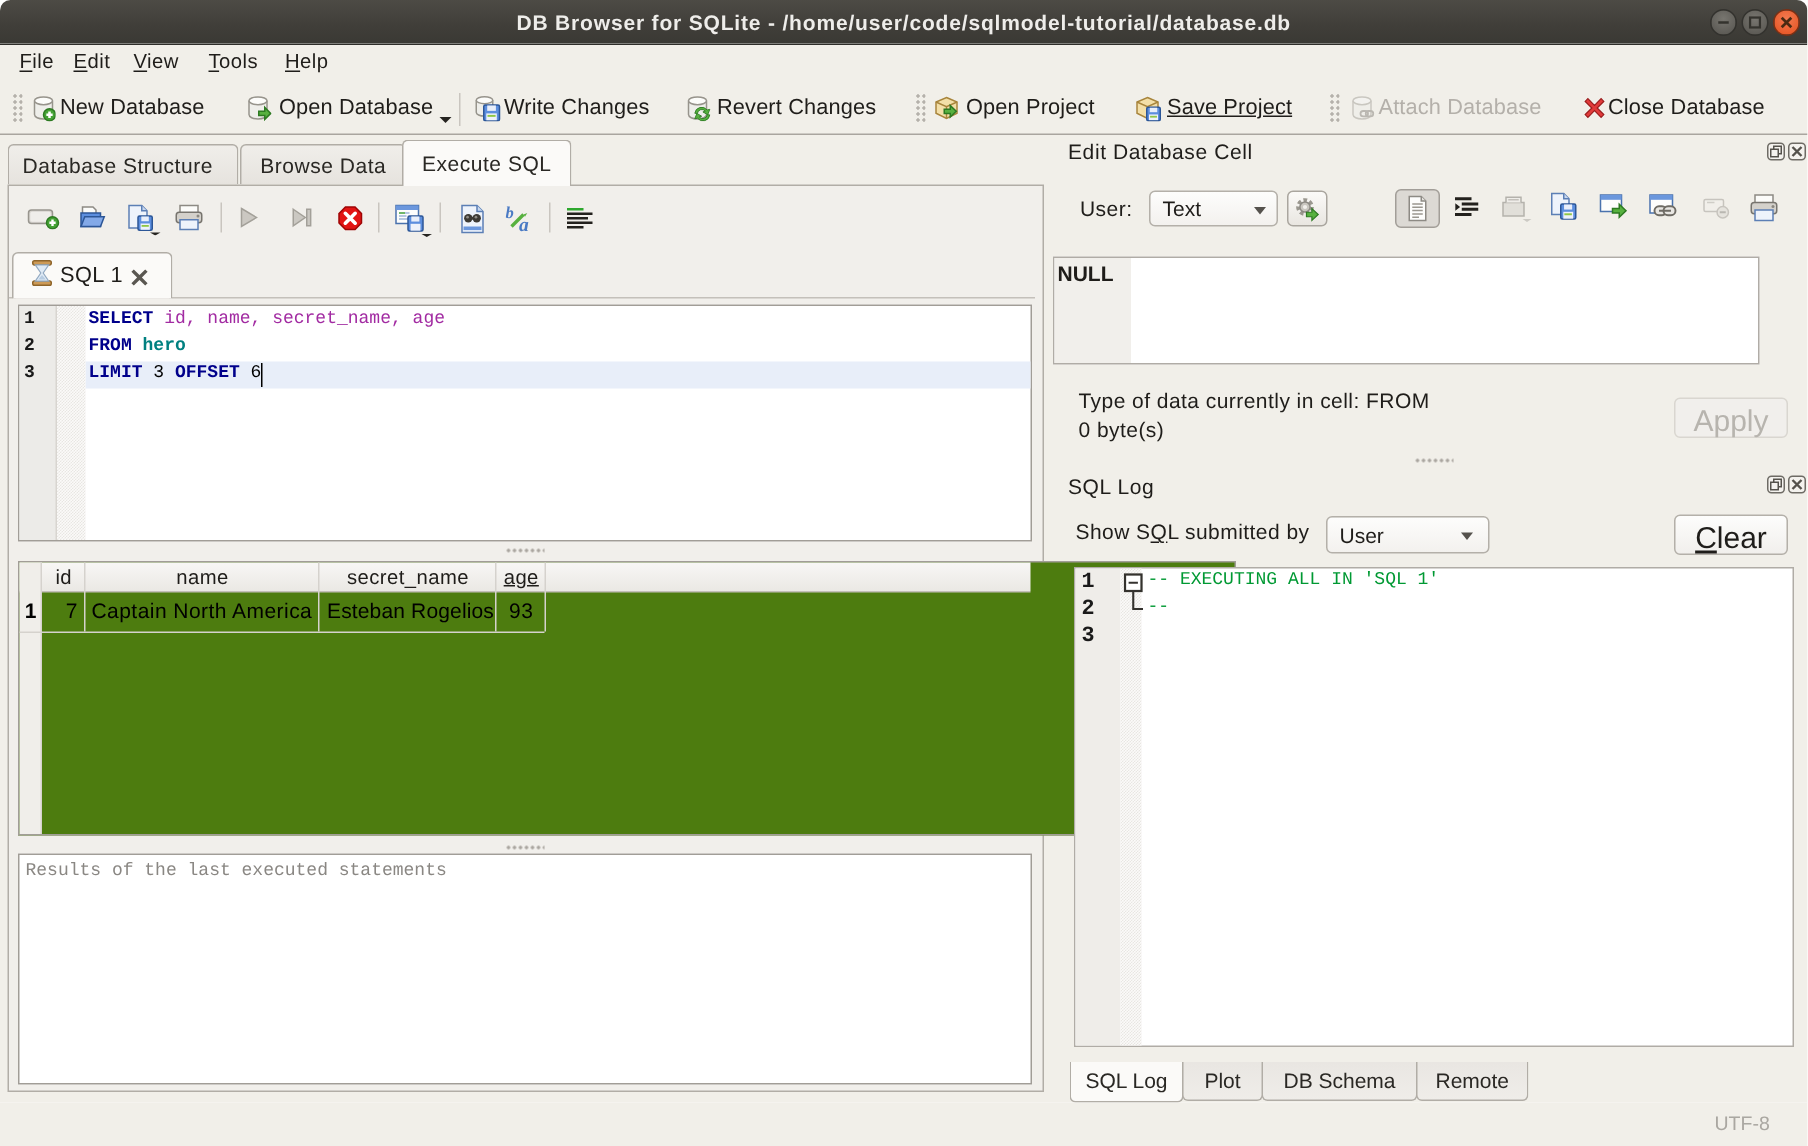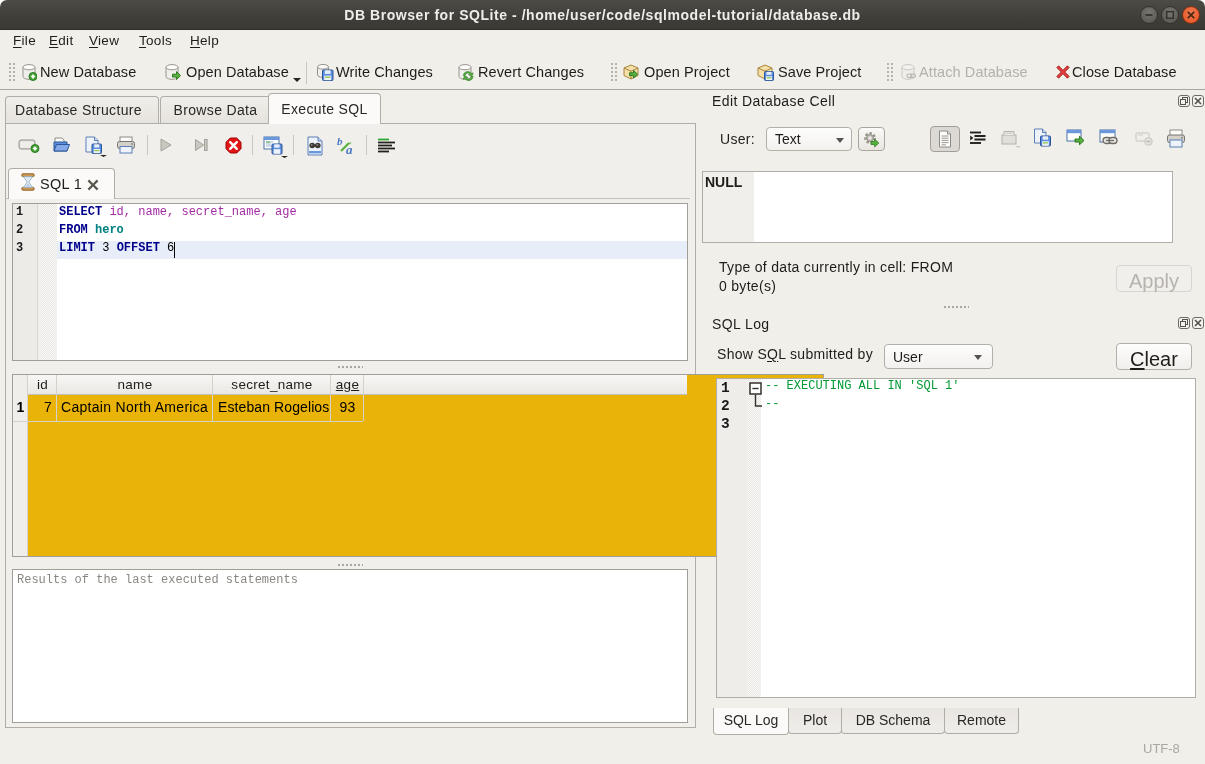--- a/index.html
+++ b/index.html
@@ -65,21 +65,21 @@
 #ed-fold{left:25px;top:0;width:19px;height:156px;background-color:#fbfaf9;background-image:linear-gradient(45deg,#e8e6e2 25%,transparent 25%,transparent 75%,#e8e6e2 75%),linear-gradient(45deg,#e8e6e2 25%,transparent 25%,transparent 75%,#e8e6e2 75%);background-size:2px 2px;background-position:0 0,1px 1px;}
 .ednum{left:3px;width:18px;font-size:12px;font-weight:bold;color:#1a1a1a;font-family:"Liberation Mono",monospace;}
 .edline{left:46px;font-size:12px;white-space:pre;font-family:"Liberation Mono",monospace;color:#000;}
 #curline{left:44px;top:37px;width:630px;height:18px;background:#e8eef9;}
 #caret{left:161px;top:38px;width:1px;height:16px;background:#000;}
 .kw{font-weight:bold;color:#00008b;}
 .ident{color:#a22ba2;}
 .tbl{font-weight:bold;color:#008080;}
 
 
-#rtable{left:12px;top:374px;width:812px;height:183px;background:#eab308;
+#rtable{left:12px;top:374px;width:812px;height:183px;background:#4d7c0f;
   border:1px solid #a19d97;box-sizing:border-box;}
 #rt-rowhdr{left:0;top:0;width:15px;height:181px;background:#f0eeea;border-right:1px solid #d5d2cd;box-sizing:border-box;}
 #rt-header{left:0;top:0;width:674px;height:20px;background:linear-gradient(#f8f7f5,#eae8e4);border-bottom:1px solid #c2beb8;box-sizing:border-box;}
 .hcell{top:2px;font-size:13.5px;letter-spacing:0.3px;color:#1f1d1a;text-align:center;}
 .vline{top:0;width:1px;background:#d5d2cd;}
 .dcell{top:24px;font-size:14px;letter-spacing:0.3px;color:#000;}
 #rowline{left:0px;top:46px;width:350px;height:1px;background:#d5d2cd;}
 
 
 #resultsbox{left:12px;top:569px;width:676px;height:154px;background:#ffffff;
@@ -224,21 +224,21 @@
   </div>
 <div class="abs tbitem" style="left:757px;" id="tb-saveproj">
  <svg width="17" height="18" viewBox="0 0 17 18">
       <path d="M8 2 L15 5 V12.5 L8 16 L1 12.5 V5 Z" fill="#f3dfa8" stroke="#a8853c"></path>
       <path d="M1 5 L8 8.2 L15 5 M8 8.2 V16" stroke="#a8853c" fill="none"></path>
       <rect x="7.5" y="8.5" width="9" height="9" rx="1" fill="#5c8ede" stroke="#2c5697"></rect>
       <rect x="9.5" y="8.8" width="5" height="3" fill="#e8eefa"></rect>
       <rect x="9" y="13.3" width="6" height="3.8" fill="#eef2fa"></rect>
       <rect x="9.7" y="14.2" width="4.6" height="1.2" fill="#8fc645"></rect>
     </svg>
- <span style="margin-left:4px;">Save Project</span>
+ <span style="margin-left:4px;text-decoration:underline;">Save Project</span>
   </div>
 <div class="abs tbhandle" style="left:886px;top:62px;"></div>
 <div class="abs tbitem dis" style="left:900px;" id="tb-attach">
  <svg width="17" height="18" viewBox="0 0 17 18" opacity="0.55">
       <path d="M2 4.2 v9.2 c0 1.7 2.7 2.9 6 2.9 s6-1.2 6-2.9 V4.2" fill="#eeeeea" stroke="#aaa7a0"></path>
       <ellipse cx="8" cy="4.2" rx="6" ry="2.6" fill="#f6f6f4" stroke="#aaa7a0"></ellipse>
       <rect x="7" y="11" width="5" height="3.6" rx="1.8" fill="none" stroke="#8f8c86" stroke-width="1.2"></rect>
       <rect x="10.5" y="11" width="5" height="3.6" rx="1.8" fill="none" stroke="#8f8c86" stroke-width="1.2"></rect>
     </svg>
  <span style="margin-left:2px;">Attach Database</span>

